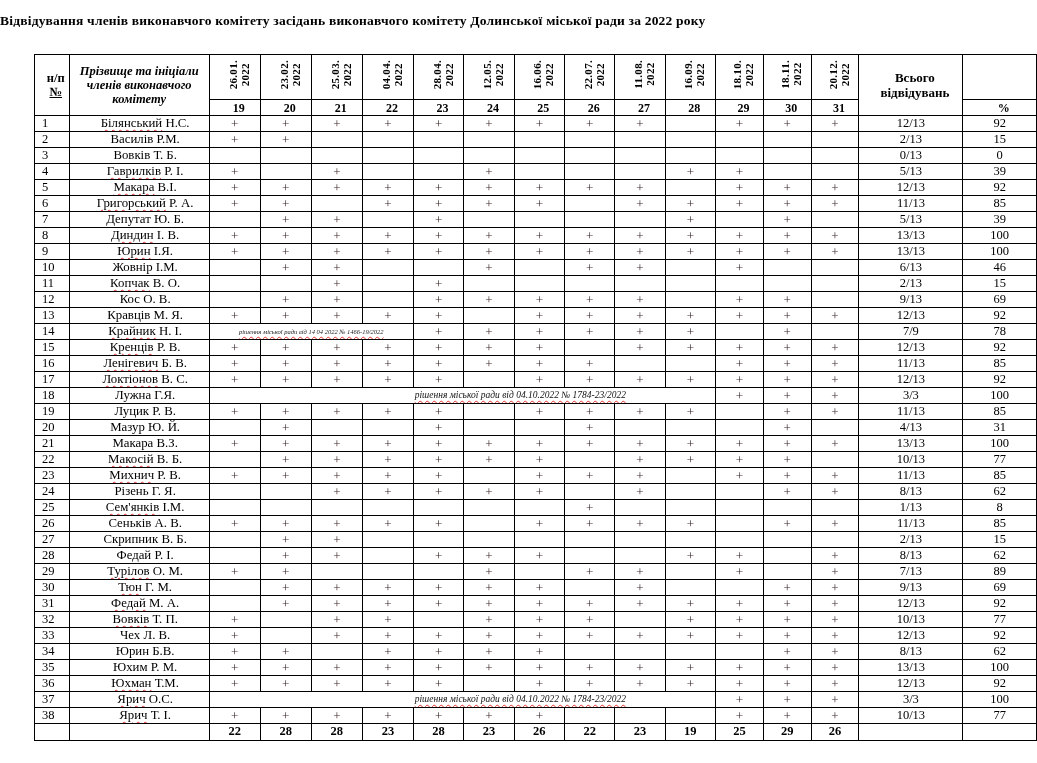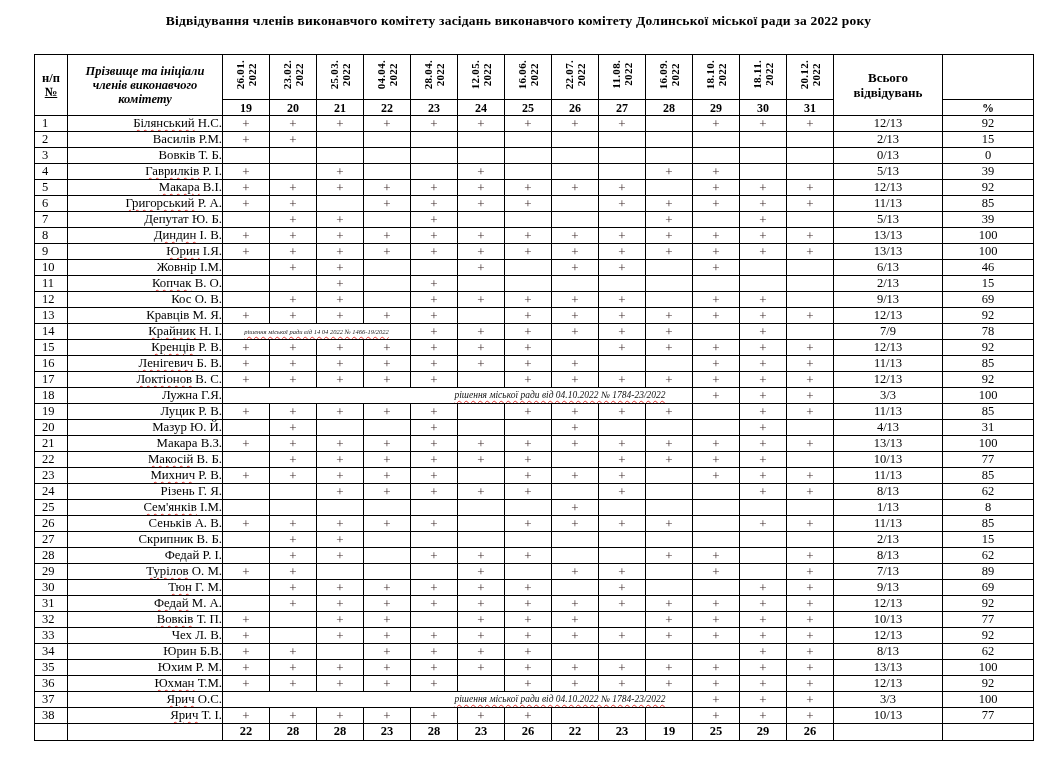--- a/index.html
+++ b/index.html
@@ -1,43 +1,43 @@
 <!DOCTYPE html>
 <html style="--sq: #e3342f;"><head>
 <meta charset="utf-8">
 <style>
   html,body{margin:0;padding:0;background:#ffffff;}
   body{width:1037px;height:763px;position:relative;overflow:hidden;
        font-family:"Liberation Serif","DejaVu Serif",serif;color:#000;}
-  .title{position:absolute;top:13px;left:0;width:1037px;text-align:center;
+  .title{position:absolute;top:13px;left:0;width:1037px;text-align:left;
          font-weight:bold;font-size:13.5px;letter-spacing:.2px;}
   table{position:absolute;left:34px;top:54px;border-collapse:collapse;table-layout:fixed;}
   th,td{border:1px solid #000;padding:0;overflow:hidden;font-size:12.5px;vertical-align:middle;}
-  thead th{font-weight:bold;}
+  thead th{font-weight:bold;padding-left:8px;}
   .c-num{width:32px;font-size:12.5px;line-height:14px;}
   .c-num .nm{text-decoration:underline;}
   .c-name{width:146px;font-size:12.5px;line-height:14px;padding:0 4px;font-style:italic;}
   .date-th{width:46px;height:44px;text-align:center;}
   .vert{writing-mode:vertical-rl;transform:rotate(180deg);display:inline-block;
         font-size:11px;font-weight:bold;line-height:12px;margin:0 auto;padding-top:1px;}
   .vert span{display:block;letter-spacing:.3px;}
   .mnum{height:15px;font-size:12px;text-align:center;line-height:14px;}
   .c-total{width:108px;font-size:13px;line-height:15px;margin-top:24px;}
   .c-pct-top{height:44px;}
   .c-pct{width:90px;font-size:12px;text-align:center;line-height:14px;}
   tbody td{height:15px;line-height:13.5px;}
   .cell-n{text-align:left;padding-left:7px;font-size:12.5px;}
-  .cell-name{text-align:right;padding-left:12px;white-space:nowrap;font-size:12.8px;}
+  .cell-name{text-align:center;padding-left:12px;white-space:nowrap;font-size:12.8px;}
   .mark{text-align:center;font-size:13px;color:#3c2828;}
   .total,.pct{text-align:center;font-size:12.5px;}
   .sq{text-decoration-line:underline;text-decoration-style:wavy;
       text-decoration-color:var(--sq,#e3342f);text-decoration-thickness:1px;
       text-underline-offset:2px;}
   .note-a{font-style:italic;font-size:6.5px;text-align:center;white-space:nowrap;color:#222;}
-  .note-b{font-style:italic;font-size:9.5px;text-align:center;padding-left:205px;
+  .note-b{font-style:italic;font-size:9.5px;text-align:left;padding-left:205px;
           white-space:nowrap;color:#111;}
   .totals td{font-weight:bold;text-align:center;font-size:12.5px;height:16px;}
 </style>
 </head>
 <body>
 
 <div class="title">Відвідування членів виконавчого комітету засідань виконавчого комітету Долинської міської ради за  2022 року</div>
 
 <table>
   <colgroup>

